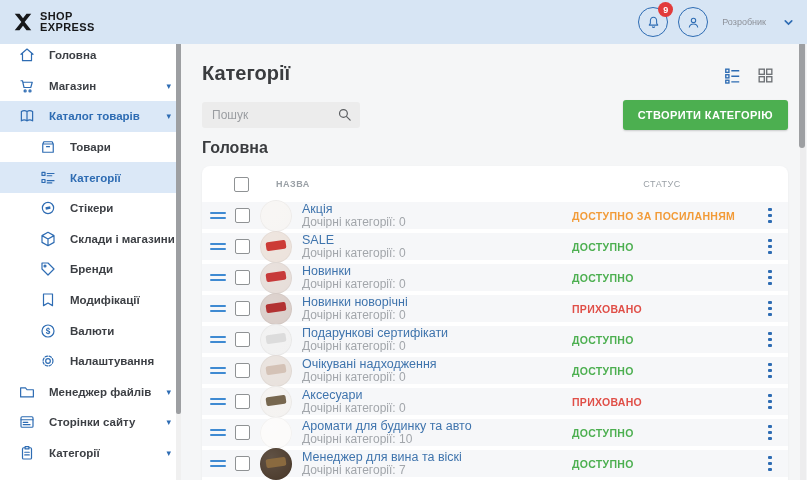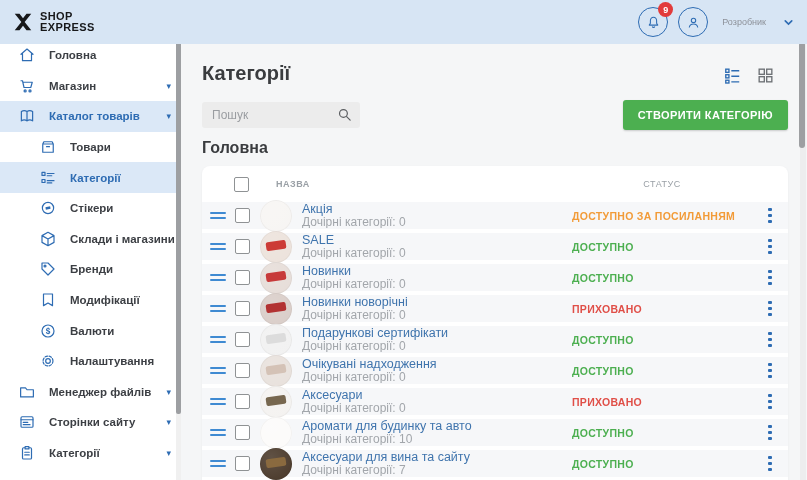--- a/index.html
+++ b/index.html
@@ -506,21 +506,21 @@
         <div class="row">
           <span class="handle">
               <i></i>
               <i></i>
             </span>
           <input type="checkbox" style="">
           <span class="thumb" style="background: radial-gradient(circle at 35% 30%, rgba(255, 255, 255, 0.133), transparent), rgb(72, 55, 40);">
               <i class="accent" style="background: rgb(138, 106, 63);"></i>
             </span>
           <div class="nm">
-            <a class="name">Аксесуари для вина та сайту</a>
+            <a class="name">Менеджер для вина та віскі</a>
             <div class="sub">Дочірні категорії: 7</div>
           </div>
           <span class="status st-available">ДОСТУПНО</span>
           <span class="kebab">
               <b></b>
               <b></b>
               <b></b>
             </span>
         </div>
       </div>

